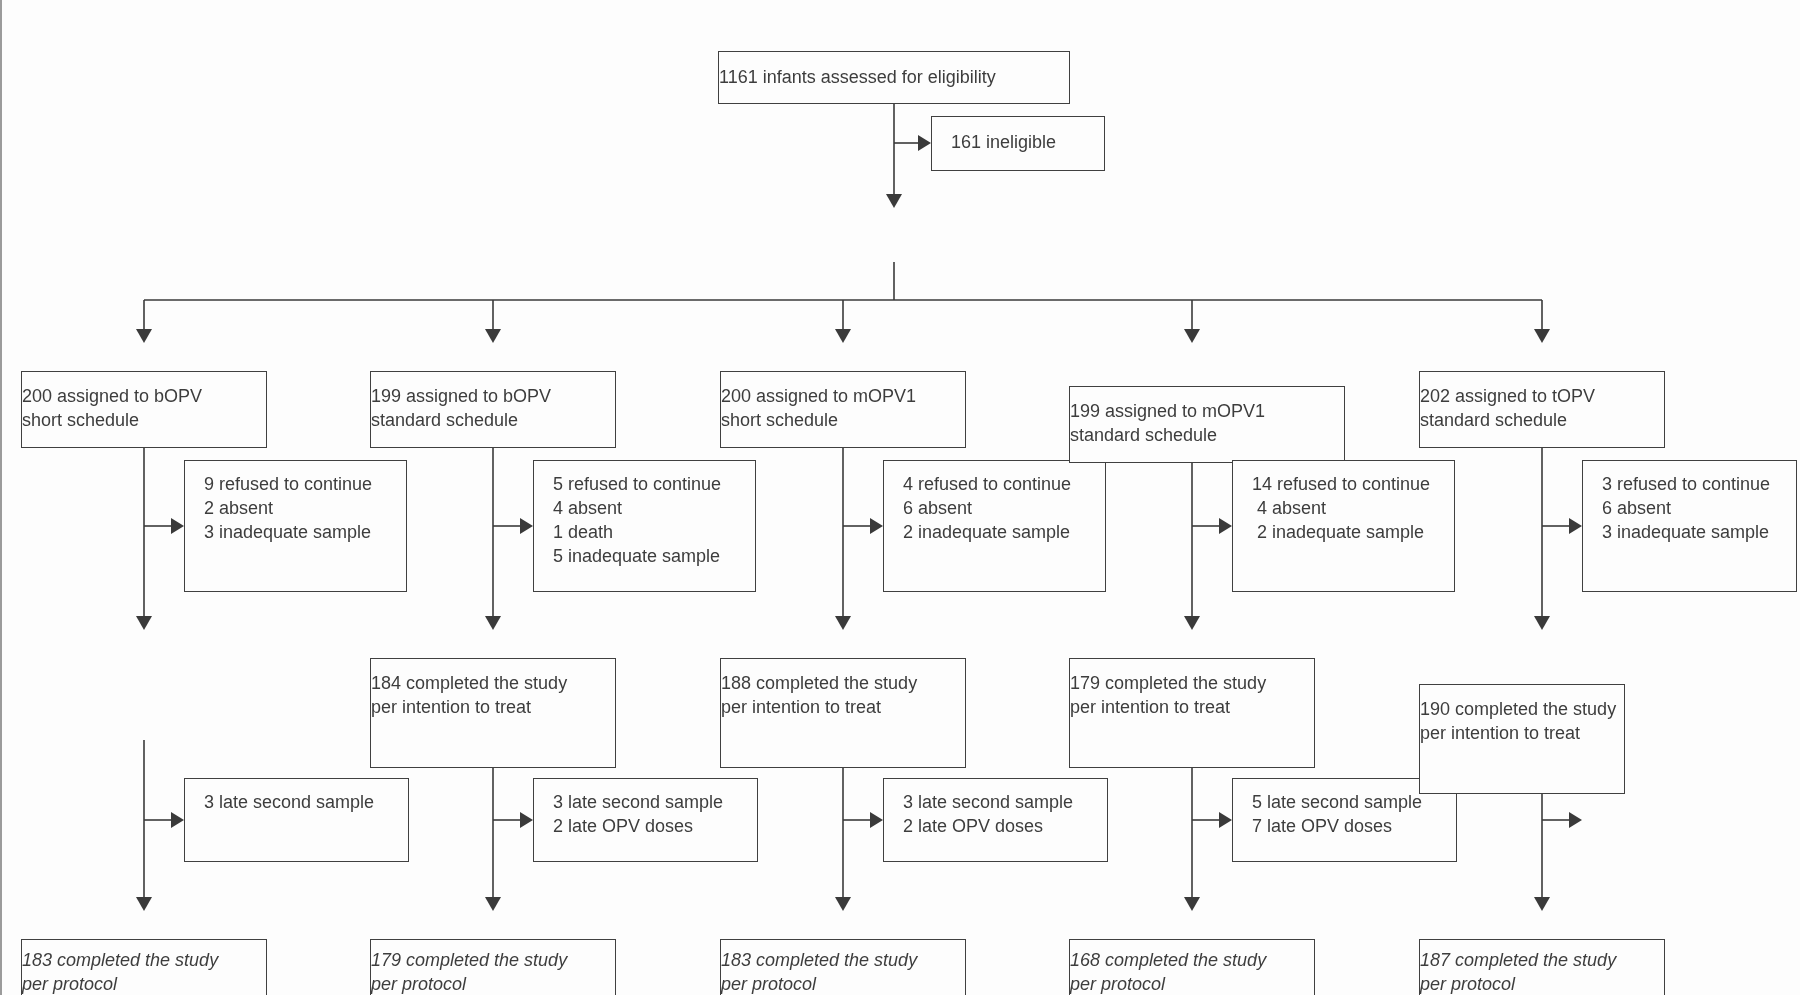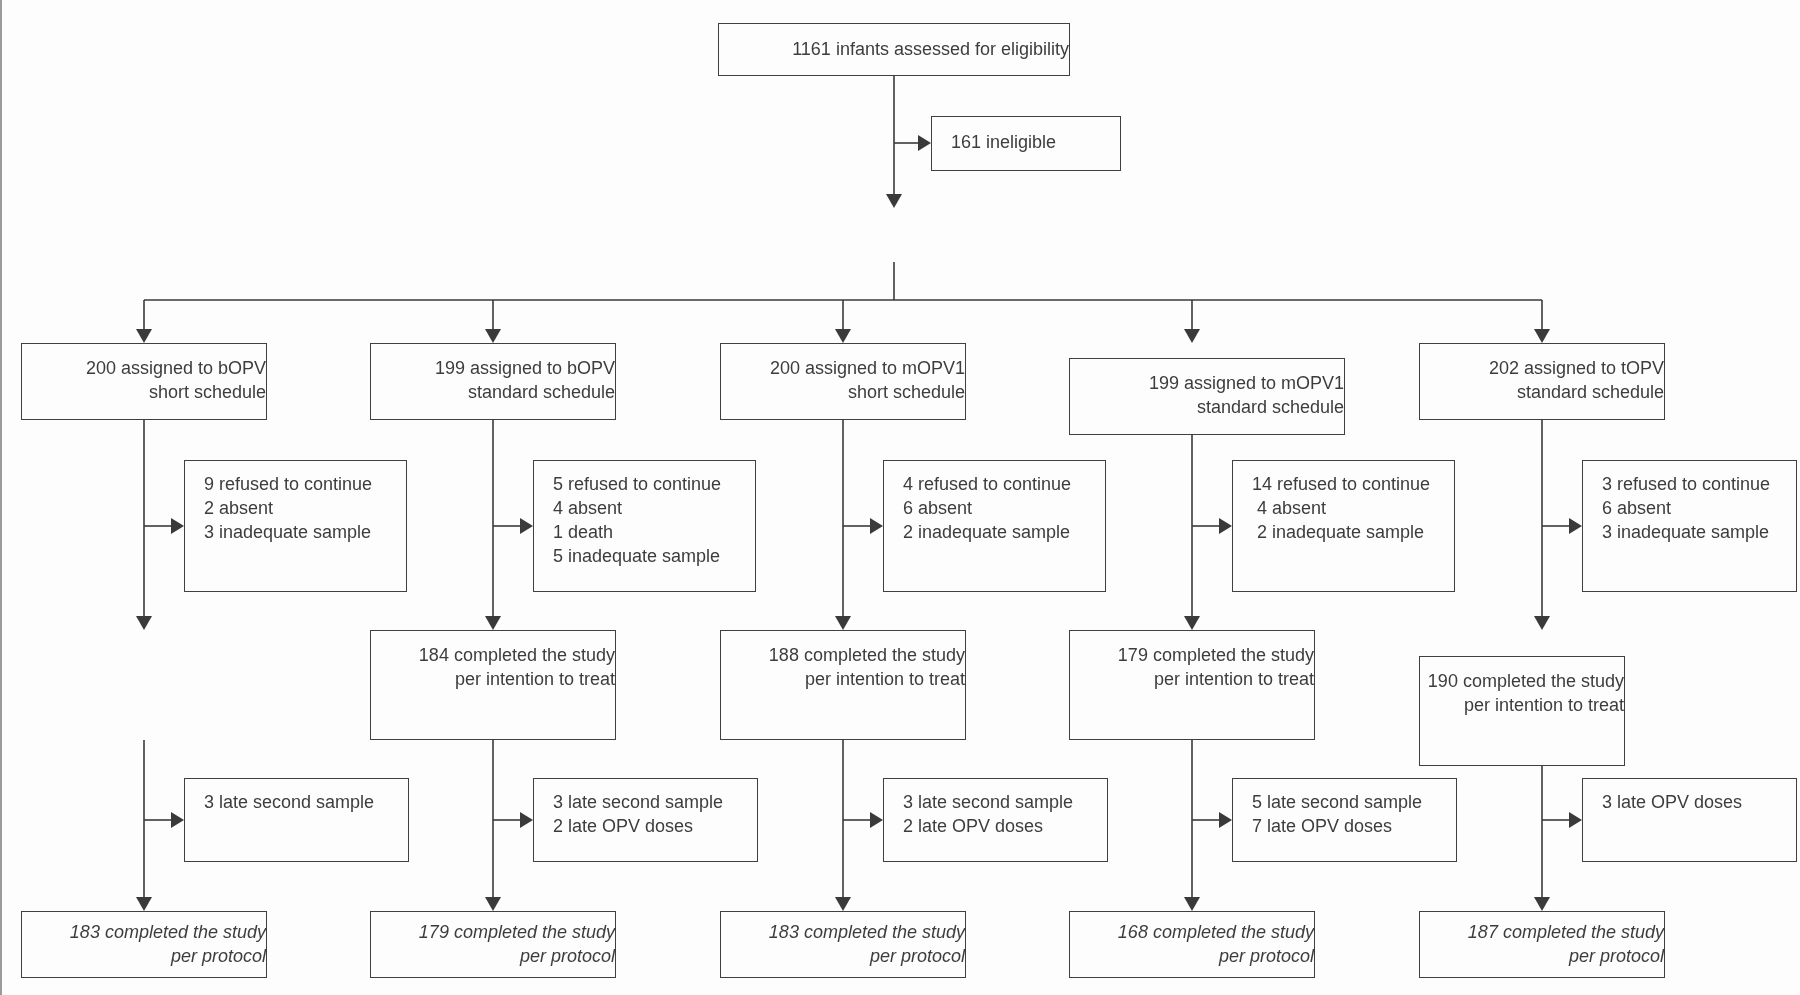--- a/index.html
+++ b/index.html
@@ -6,21 +6,21 @@
   #stage {
     position:relative; width:1800px; height:995px; background:#fdfdfd;
     font-family:"Liberation Sans", sans-serif; color:#3d3d3d; overflow:hidden;
     border-left:2px solid #9b9b9b;
   }
   svg.connectors { position:absolute; left:0; top:0; pointer-events:none; }
   .box {
     position:absolute; box-sizing:border-box; background:#fdfdfd;
     border:1.8px solid #404040; font-size:18px; line-height:24px;
   }
-  .c { text-align:right; padding-top:12px; }
+  .c { text-align:left; padding-top:12px;margin-top:28px; }
   .l { text-align:left; padding:11px 6px 0 19px; white-space:pre; }
   .pp { padding-top:8px;font-style:italic; }
   .one { padding-top:13px; }
 </style>
 </head>
 <body>
 
 <div id="stage">
 
   <svg class="connectors" width="1800" height="995" viewBox="0 0 1800 995" fill="none" stroke="#3a3a3a" stroke-width="1.6">
@@ -84,21 +84,21 @@
       <polygon points="1567,518 1567,534 1580,526" fill="#3a3a3a" stroke="none"></polygon>
     <path d="M1540 740 V898"></path>
       <polygon points="1532,897 1548,897 1540,911" fill="#3a3a3a" stroke="none"></polygon>
     <path d="M1540 820 H1568"></path>
       <polygon points="1567,812 1567,828 1580,820" fill="#3a3a3a" stroke="none"></polygon>
   </svg>
 
   <div class="box c one" style="left:716px;top:23px;width:352px;height:53px">
       <div>1161 infants assessed for eligibility</div>
     </div>
-  <div class="box l" style="left:929px;top:116px;width:190px;height:55px;padding-top:13px"><div>161 ineligible</div></div>
+  <div class="box l" style="left:929px;top:116px;width:174px;height:55px;padding-top:13px"><div>161 ineligible</div></div>
 
   <div class="box c" style="left:19px;top:343px;width:246px;height:77px">
       <div>200 assigned to bOPV</div>
       <div>short schedule</div>
     </div>
   <div class="box l" style="left:182px;top:460px;width:223px;height:132px"><div>9 refused to continue</div><div>2 absent</div><div>3 inadequate sample</div></div>
   <div class="box l" style="left:182px;top:778px;width:225px;height:84px"><div>3 late second sample</div></div>
   <div class="box c pp" style="left:19px;top:911px;width:246px;height:67px">
       <div>183 completed the study</div>
       <div>per protocol</div>
@@ -151,19 +151,18 @@
 
   <div class="box c" style="left:1417px;top:343px;width:246px;height:77px">
       <div>202 assigned to tOPV</div>
       <div>standard schedule</div>
     </div>
   <div class="box l" style="left:1580px;top:460px;width:215px;height:132px"><div>3 refused to continue</div><div>6 absent</div><div>3 inadequate sample</div></div>
   <div class="box c" style="left:1417px;top:656px;width:206px;height:110px">
       <div>190 completed the study</div>
       <div>per intention to treat</div>
     </div>
-  <div class="box l" style="left:1580px;top:778px;width:215px;height:84px"><div>3 late OPV doses</div></div>
   <div class="box c pp" style="left:1417px;top:911px;width:246px;height:67px">
       <div>187 completed the study</div>
       <div>per protocol</div>
     </div>
 
 </div>
 
 </body></html>

